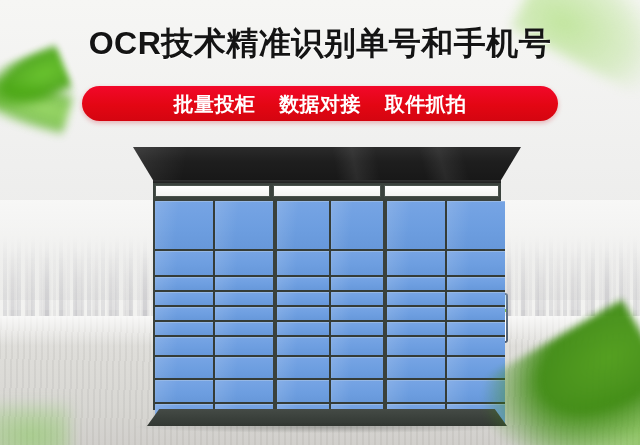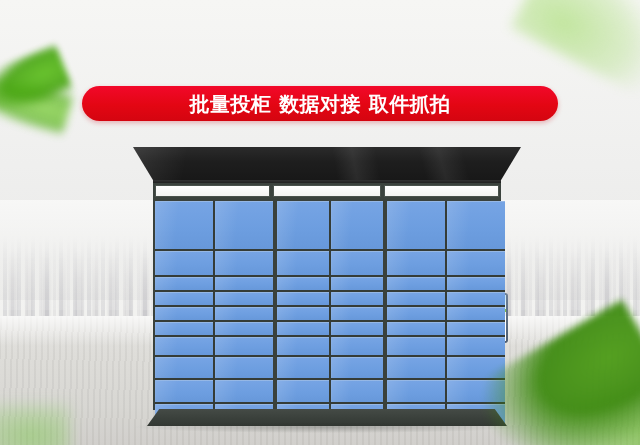--- a/index.html
+++ b/index.html
@@ -105,21 +105,21 @@
     text-shadow:0 1px 1px rgba(255,255,255,.9);
     white-space:nowrap;
   }
   .pill {
     position:absolute; left:82px; top:86px;
     width:476px; height:35px;
     border-radius:18px;
     background:linear-gradient(180deg,#f2082a 0%,#e30613 55%,#d40510 100%);
     box-shadow:0 2px 5px rgba(200,10,25,.28);
     display:flex; align-items:center; justify-content:center;
-    gap:8px;
+    gap:24px;
   }
   .pill span {
     color:#fff; font-size:20px; font-weight:bold; line-height:20px;
     white-space:nowrap; letter-spacing:.4px;
   }
 
   
   #locker { position:absolute; left:133px; top:147px; width:388px; height:283px; }
 
   
@@ -441,20 +441,21 @@
     </div>
 
     <div class="plinth"></div>
     <div class="shadow"></div>
   </div>
 
   <div class="leaf leaf-bl"></div>
   <div class="leaf leaf-br2"></div>
   <div class="leaf leaf-br"></div>
 
+  <div class="headline">OCR技术精准识别单号和手机号</div>
 
   <div class="pill" id="pill" style="background: linear-gradient(rgb(242, 8, 42) 0%, rgb(227, 6, 19) 55%, rgb(212, 5, 16) 100%);">
       <span>批量投柜</span>
       <span>数据对接</span>
       <span>取件抓拍</span>
     </div>
 
 </div>
 
 </body></html>

